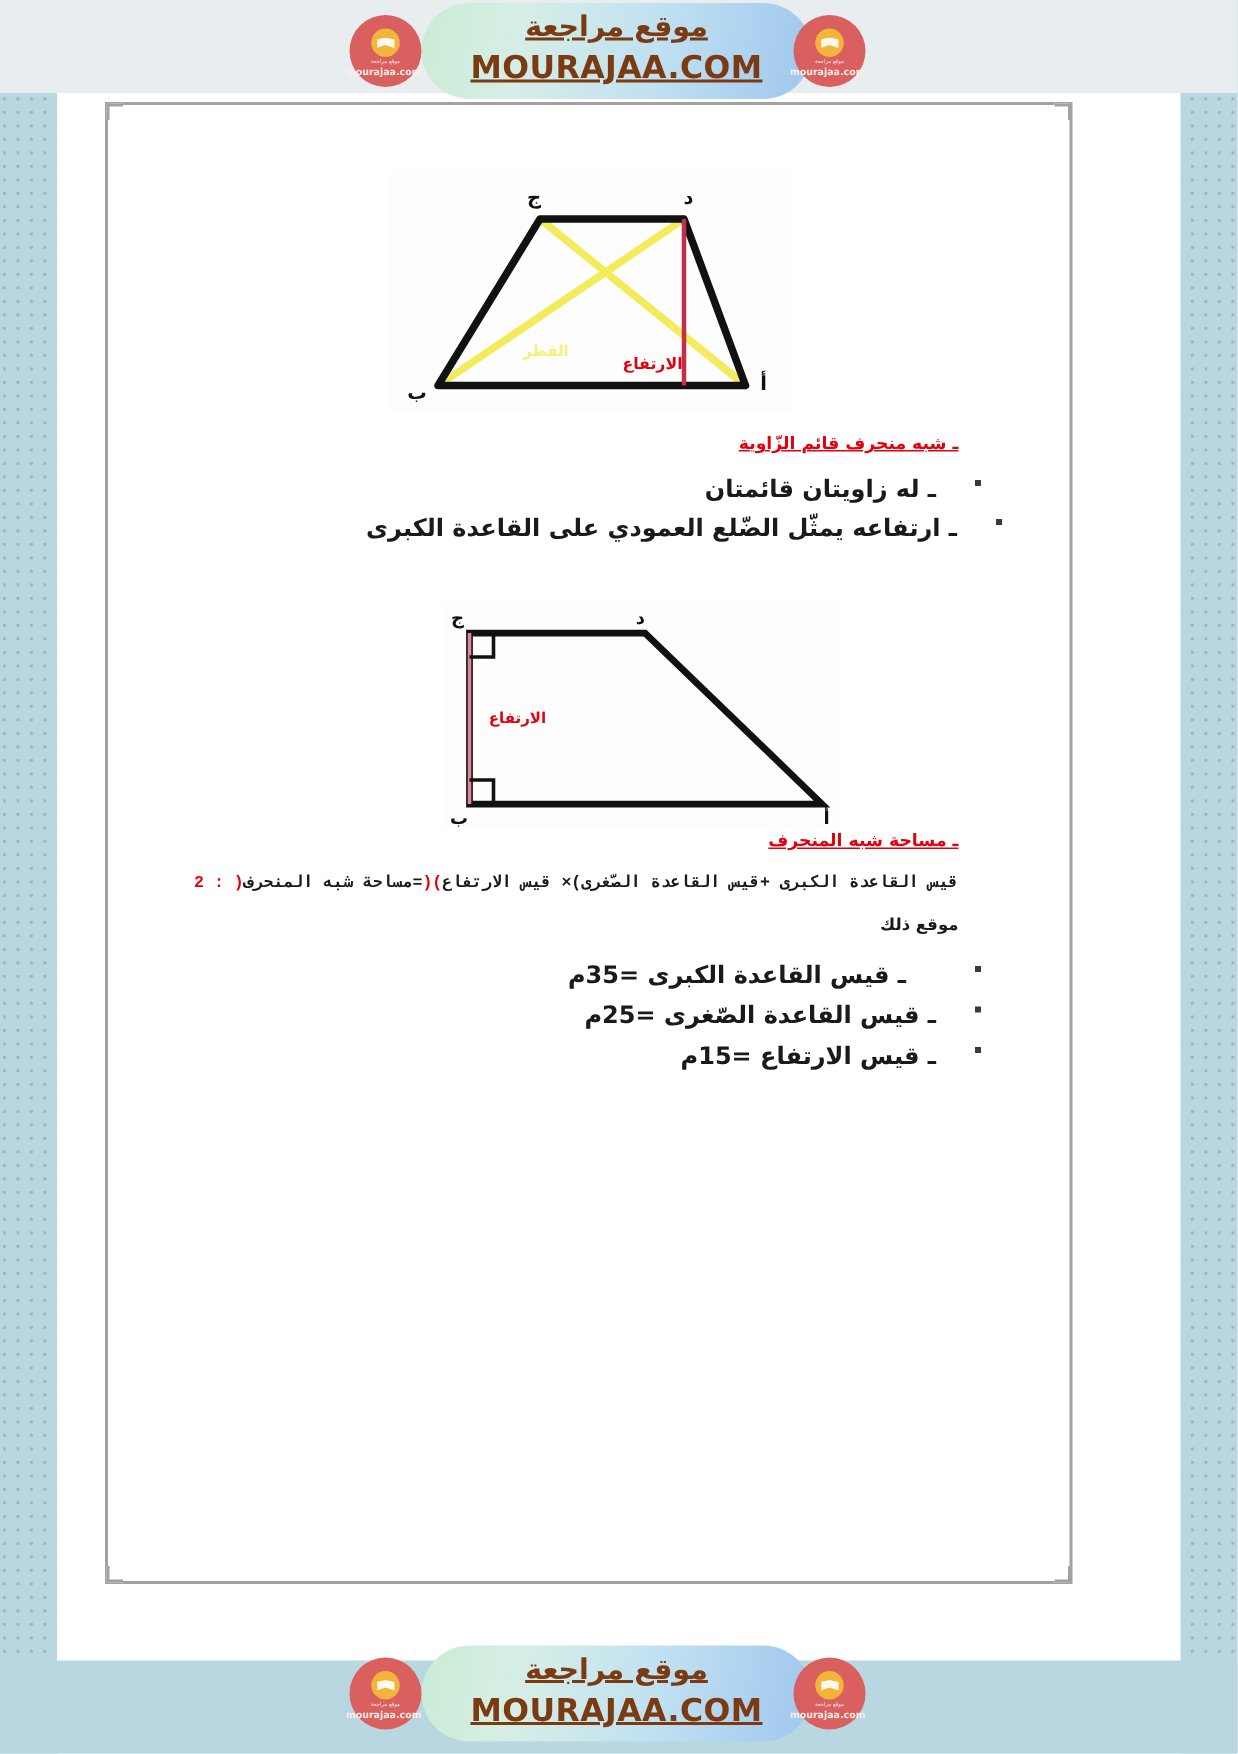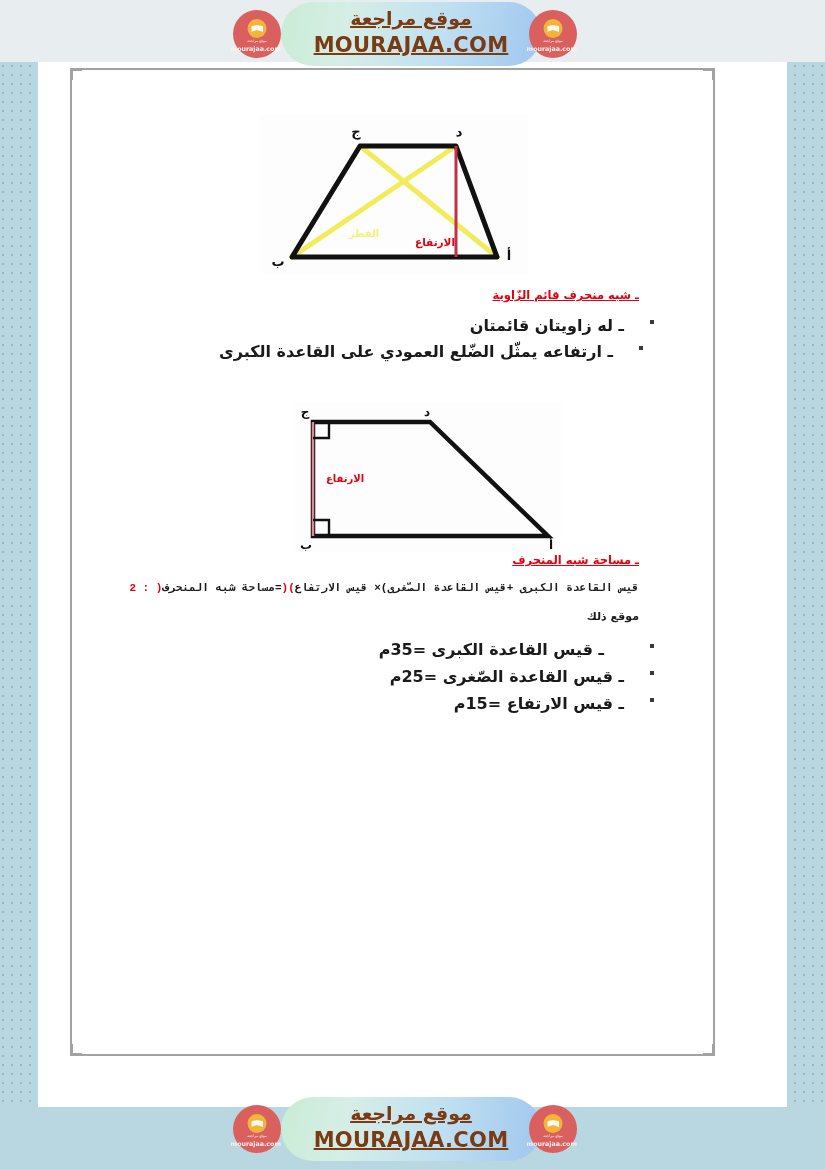--- a/index.html
+++ b/index.html
@@ -248,21 +248,21 @@
     </svg>
   </div>
 
   <div class="section-heading" style="right:76px; top:220px;">ـ شبه منحرف قائم الزّاوية</div>
 
   <div class="bullet-row" style="right:61px; top:246px;">
     <span class="bullet-mark"></span>
     <span class="bullet-text">ـ له زاويتان قائمتان</span>
   </div>
 
-  <div class="bullet-row" style="right:72px; top:272px;text-align:center;">
+  <div class="bullet-row" style="right:47px; top:272px;text-align:center;">
     <span class="bullet-mark"></span>
     <span class="bullet-text">ـ ارتفاعه يمثّل الضّلع العمودي على القاعدة الكبرى</span>
   </div>
 
 
   <div class="diagram" style="left:225px; top:334px;">
     <svg width="266" height="150" viewBox="0 0 266 150" xmlns="http://www.w3.org/2000/svg">
       <rect x="0" y="0" width="266" height="150" fill="#fdfdfd"></rect>
 
       <polygon points="18,20 135,20 253,134 18,134" fill="none" stroke="#111111" stroke-width="4.5" stroke-linejoin="miter"></polygon>

